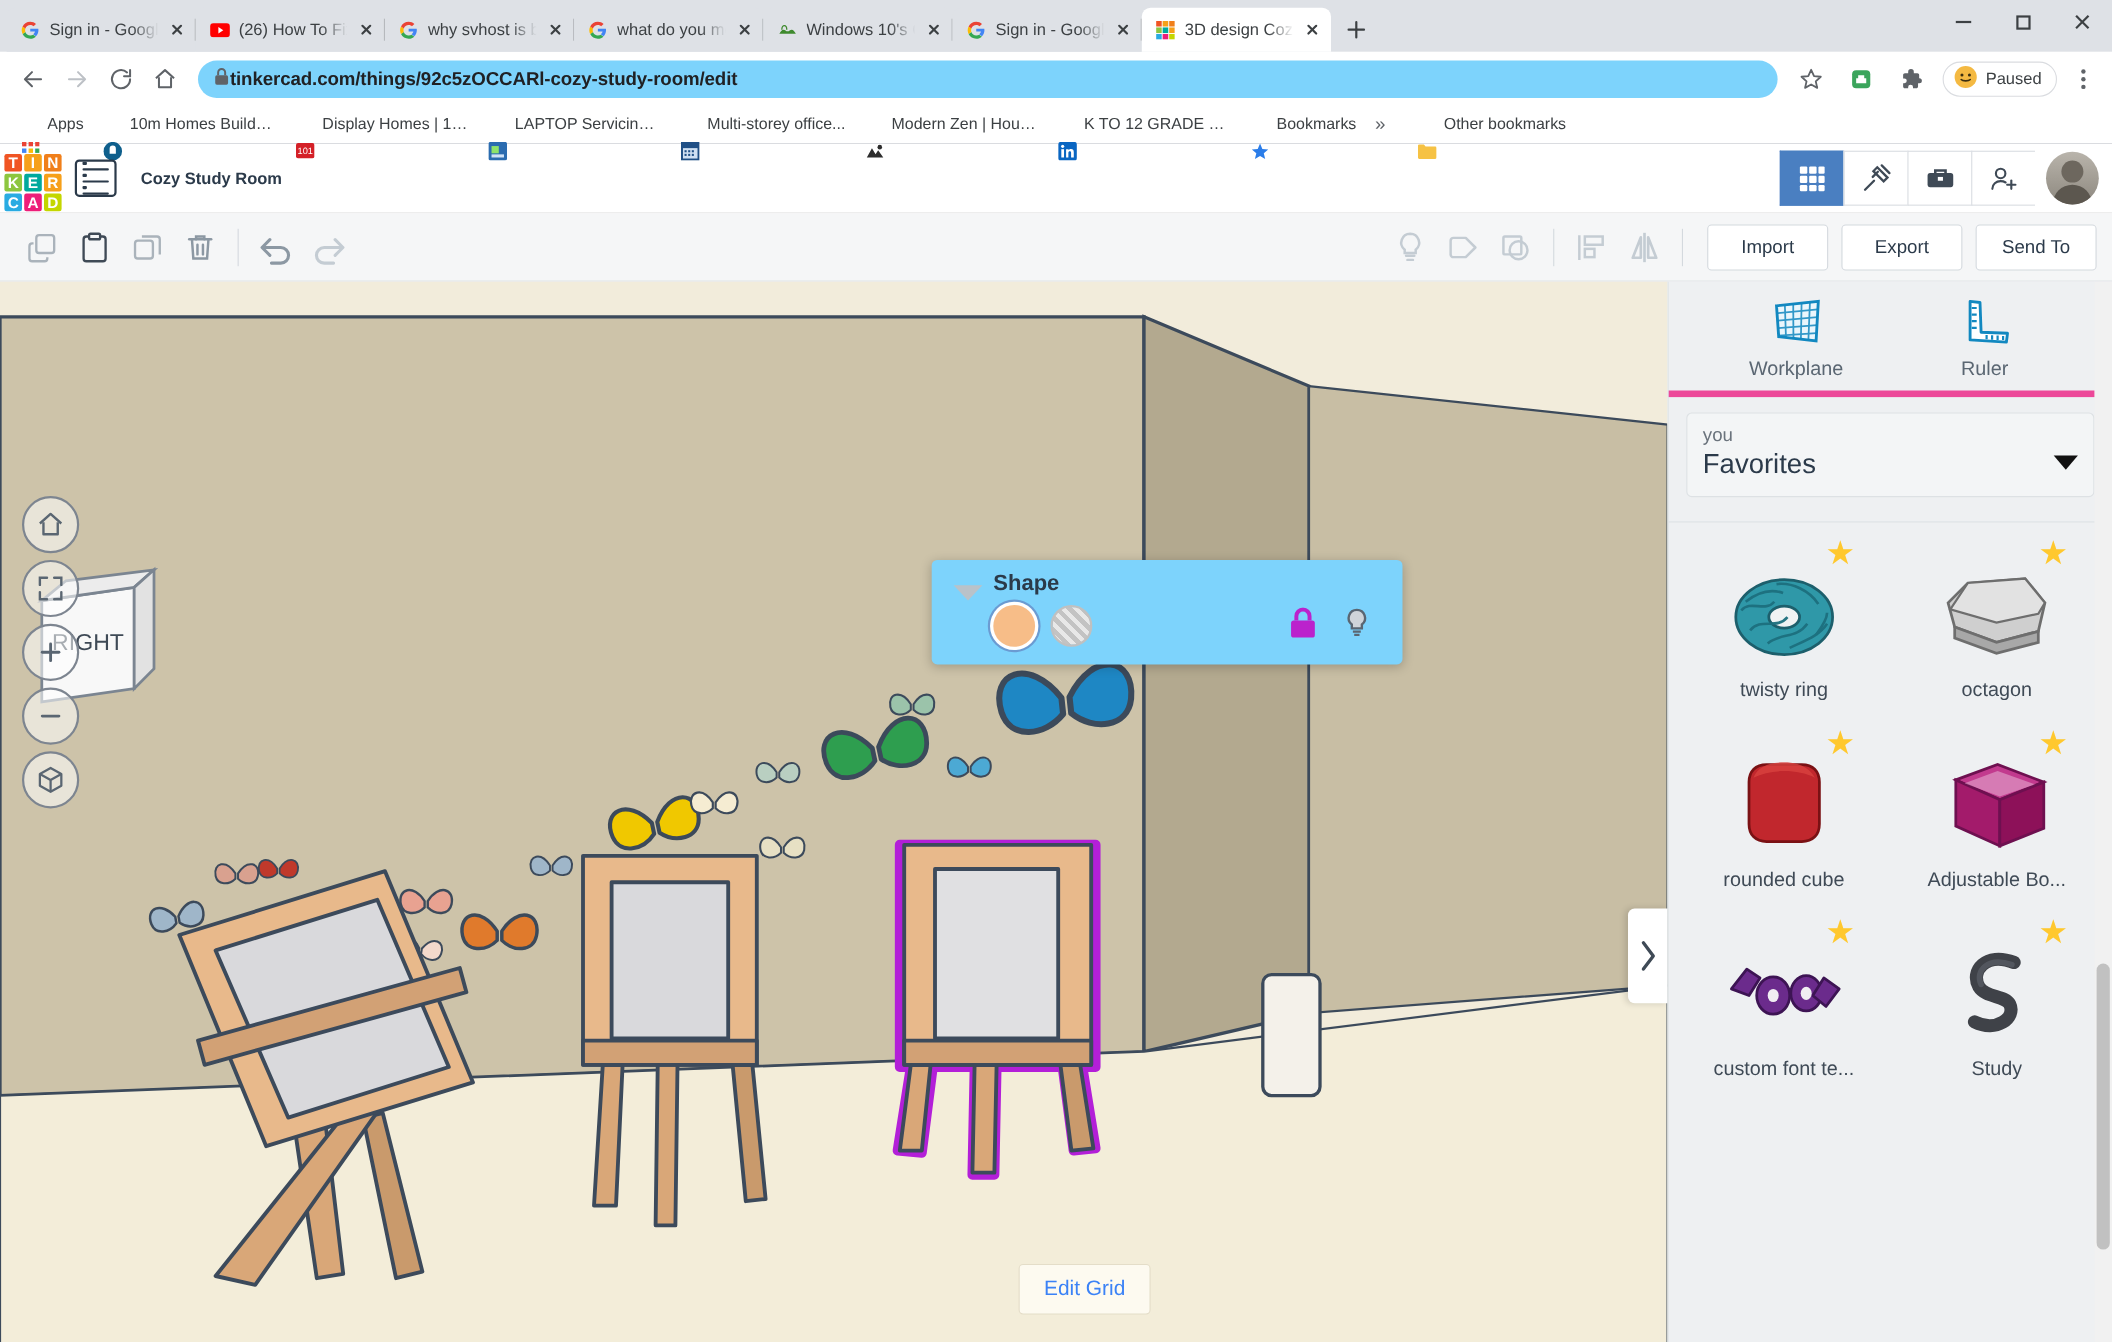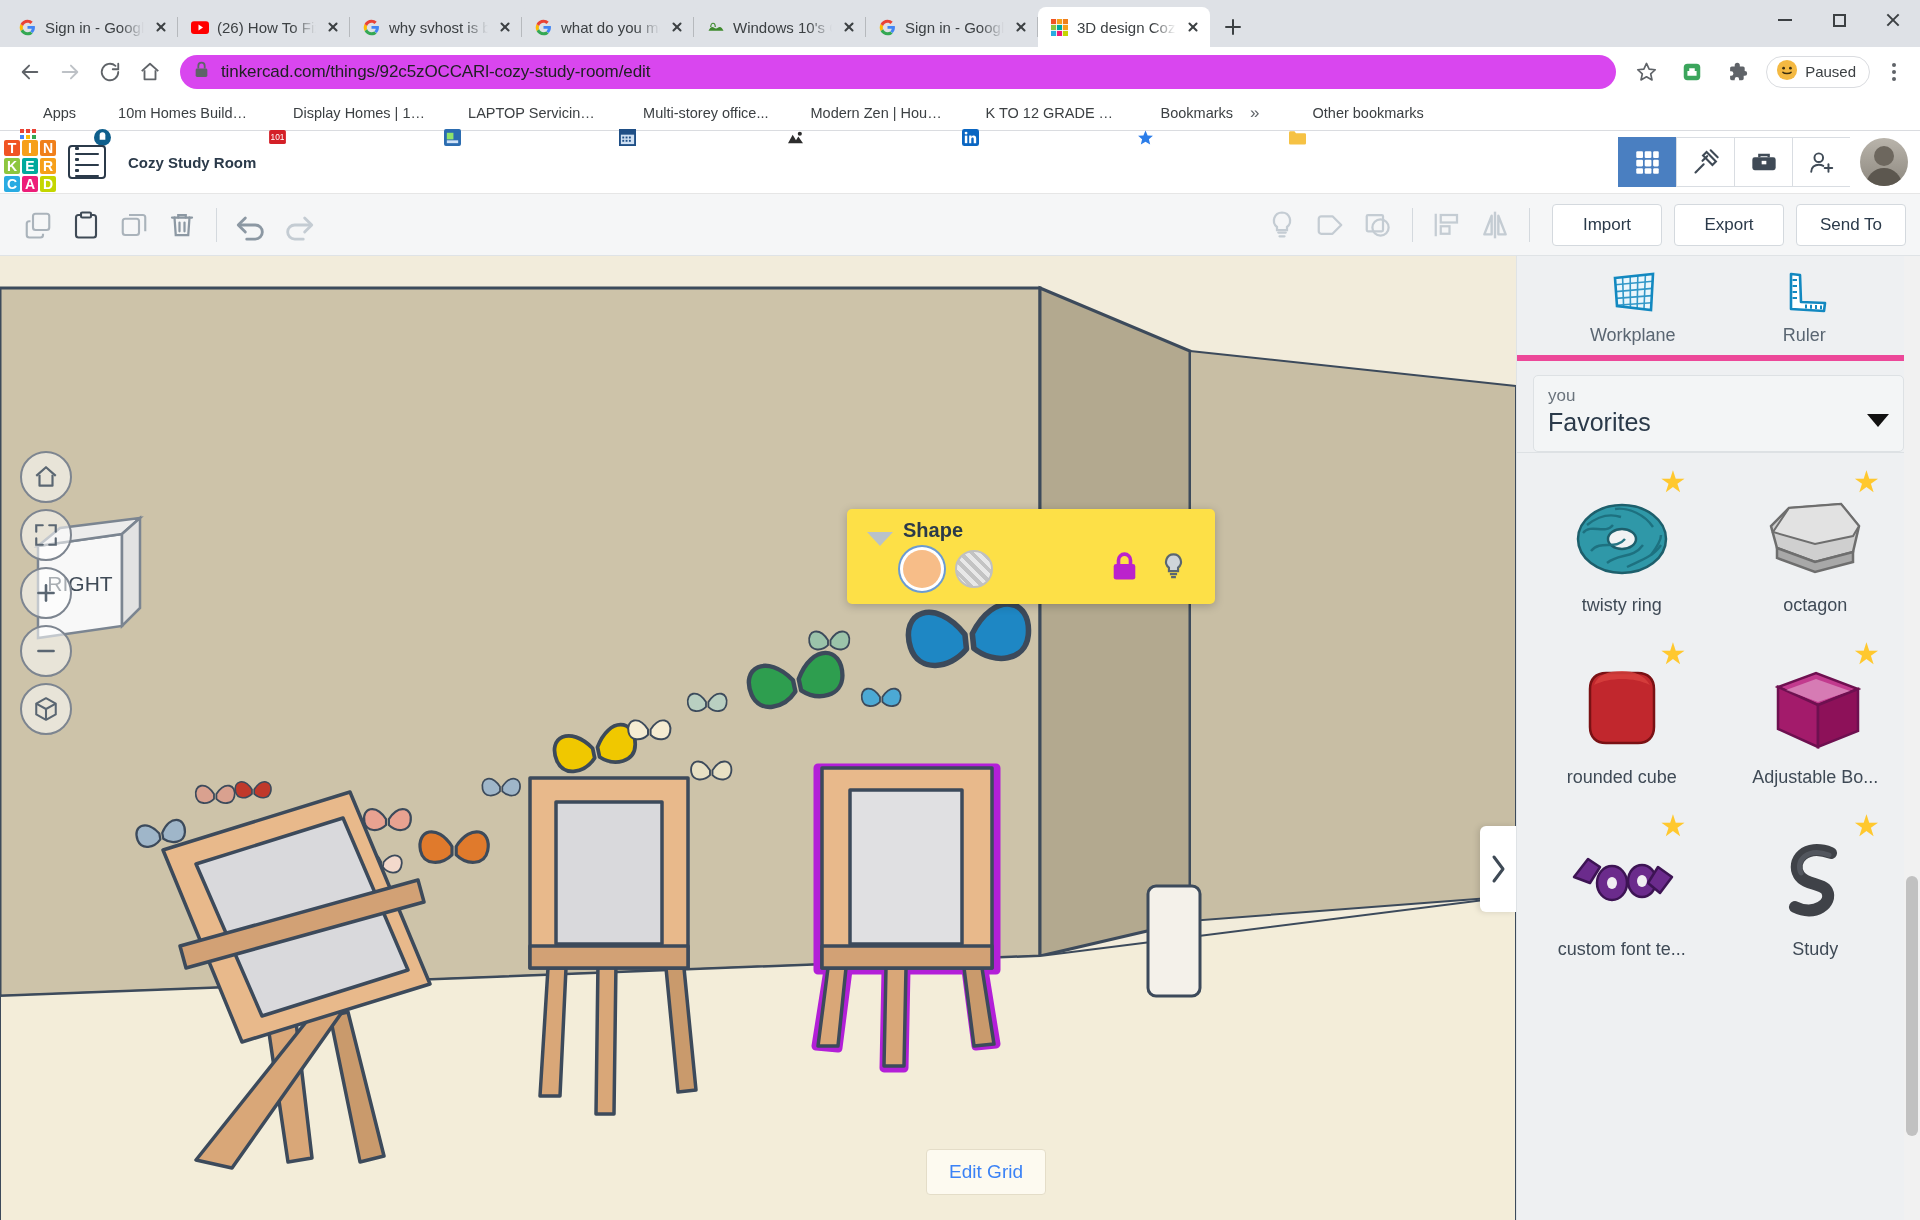--- a/index.html
+++ b/index.html
@@ -57,22 +57,22 @@
     content:""; position:absolute; left:0; top:7px; width:16px; height:2px; background:#3c4043;
   }
   .wb-close::before { transform:rotate(45deg); }
   .wb-close::after { transform:rotate(-45deg); }
 
   .browser-omnibar {
     height:49px; background:#fff; display:flex; align-items:center; gap:4px; padding:0 12px;
   }
   .navbtn { width:36px; height:36px; display:flex; align-items:center; justify-content:center; flex:none; }
   .omnibox {
-    flex:1; height:34px; background:#d946ef; border-radius:17px;
-    display:flex; align-items:center; gap:12px; padding:0 14px; margin:0 8px;
+    flex:1; height:34px; background:#7dd3fc; border-radius:17px;
+    display:flex; align-items:center; padding:0 14px; margin:0 8px;font-weight:bold;
   }
   .omni-url { font-size:17px; color:#202124; white-space:nowrap; letter-spacing:-0.1px; }
   .omni-right { display:flex; align-items:center; gap:10px; }
   .paused-pill {
     display:flex; align-items:center; gap:7px; height:32px; padding:0 13px 0 9px;
     border:1px solid #dadce0; border-radius:16px; font-size:15px; color:#3c4043;
   }
   .kebab { width:28px; height:28px; display:flex; flex-direction:column; align-items:center; justify-content:center; gap:3px; }
   .kebab i { width:4px; height:4px; border-radius:50%; background:#5f6368; display:block; }
 
@@ -133,21 +133,21 @@
   
   .workspace { position:relative; width:1920px; height:1033px; overflow:hidden; }
   .canvas3d { position:absolute; inset:0 404px 0 0; overflow:hidden; background:#efe9d6; }
   .left-tools { position:absolute; left:20px; top:195px; display:flex; flex-direction:column; gap:6px; }
   .lt-btn {
     width:52px; height:52px; border-radius:50%; background:rgba(255,255,255,.55);
     border:2px solid #7d8590; display:flex; align-items:center; justify-content:center;
   }
 
   .shape-popover {
-    position:absolute; left:847px; top:253px; width:368px; height:95px; background:#fde047;
+    position:absolute; left:847px; top:253px; width:428px; height:95px; background:#7dd3fc;
     border-radius:5px; box-shadow:0 2px 10px rgba(0,0,0,.22); display:flex; padding:10px 22px 0 10px;
   }
   .sp-collapse { width:46px; display:flex; justify-content:center; padding-top:10px; }
   .sp-body { flex:1; }
   .sp-title { font-size:20px; font-weight:bold; color:#2b3a4a; margin-bottom:8px; }
   .sp-row { display:flex; align-items:center; gap:14px; }
   .sw { width:38px; height:38px; border-radius:50%; }
   .sw.solid { background:#f7bd88; box-shadow:0 0 0 3px #fff,0 0 0 5px #6b9bd2; }
   .sw.hole {
     background:repeating-linear-gradient(45deg,#c3c3c3 0 4px,#e8e8e8 4px 8px);
@@ -171,21 +171,21 @@
     position:absolute; right:0; top:0; width:404px; height:1033px; background:#eef0f2;
     border-left:1px solid #dfe3e6; display:flex; flex-direction:column;
   }
   .sp-tools {
     height:105px; display:flex; align-items:center; justify-content:space-around;
     border-bottom:6px solid #ec4899; padding:0 30px;
   }
   .sp-tool { display:flex; flex-direction:column; align-items:center; gap:7px; width:130px; }
   .sp-tool-label { font-size:18px; color:#5a6672; }
   .sp-dropdown {
-    margin:14px 16px 0; background:#f3f5f6; border:1px solid #dde1e4; border-radius:5px;
+    margin:14px 16px 22px; background:#f3f5f6; border:1px solid #dde1e4; border-radius:5px;
     padding:10px 14px 14px; display:flex; align-items:flex-end;
   }
   .sp-dd-left { flex:1; }
   .sp-dd-sub { font-size:17px; color:#6a737c; margin-bottom:2px; }
   .sp-dd-main { font-size:25px; color:#2b3a4a; }
   .caret-down { width:0;height:0;border-left:11px solid transparent;border-right:11px solid transparent;border-top:13px solid #111; margin-bottom:10px; }
 
   .sp-grid {
     flex:1; border-top:1px solid #dde1e4; padding:14px 8px 0;
     display:grid; grid-template-columns:1fr 1fr; grid-auto-rows:172px; gap:0; overflow:hidden;

